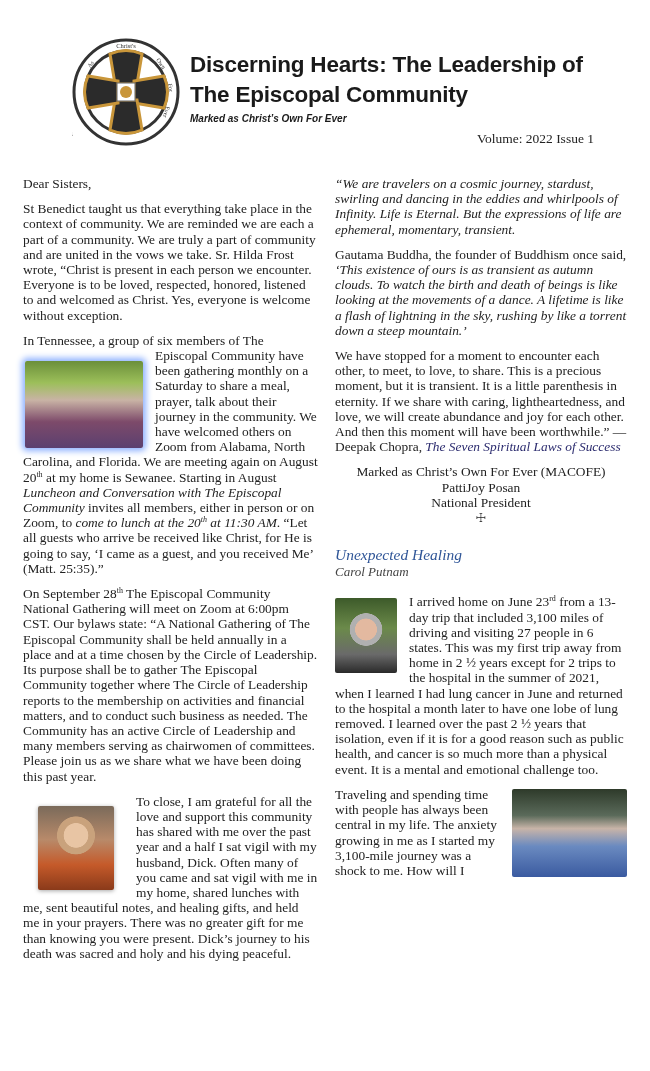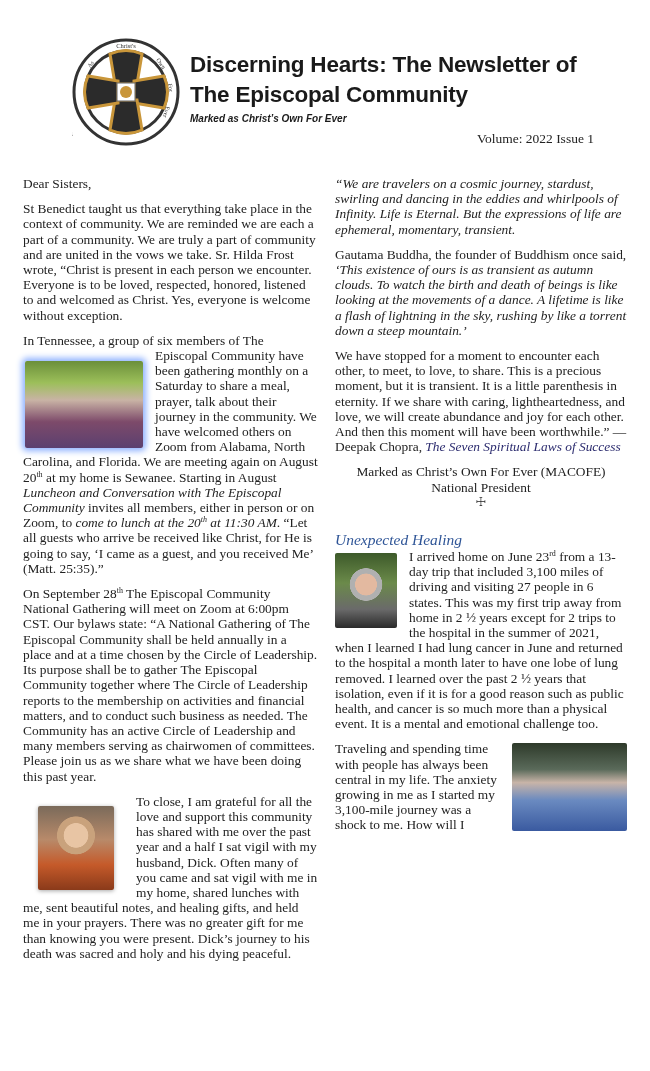--- a/index.html
+++ b/index.html
@@ -53,21 +53,21 @@
       <circle cx="0" cy="0" r="6" fill="#c9963a"></circle>
     </g>
     <text x="54" y="10" font-size="6.5" text-anchor="middle" fill="#333" font-family="Liberation Serif, serif">Christ's</text>
     <text x="18" y="30" font-size="6" fill="#333" font-family="Liberation Serif, serif" transform="rotate(-50 18 30)">As</text>
     <text x="84" y="22" font-size="6" fill="#333" font-family="Liberation Serif, serif" transform="rotate(55 84 22)">Own</text>
     <text x="96" y="46" font-size="6" fill="#333" font-family="Liberation Serif, serif" transform="rotate(80 96 46)">For</text>
     <text x="94" y="68" font-size="6" fill="#333" font-family="Liberation Serif, serif" transform="rotate(105 94 68)">Ever</text>
     <text x="6" y="62" font-size="6" fill="#333" font-family="Liberation Serif, serif" transform="rotate(-100 10 70) translate(-22 -6)">Marked</text>
   </svg>
   <div class="title-block">
-    <div class="title-line">Discerning Hearts: The Newsletter of</div>
+    <div class="title-line">Discerning Hearts: The Leadership of</div>
     <div class="title-line">The Episcopal Community</div>
     <div class="tagline">Marked as Christ’s Own For Ever</div>
   </div>
 </div>
 <div class="volume">Volume: 2022 Issue 1</div>
 
 <div class="col col-left">
   <p>Dear Sisters,</p>
   <p>St Benedict taught us that everything take place in the context of community. We are reminded we are each a part of a community. We are truly a part of community and are united in the vows we take. Sr. Hilda Frost wrote, “Christ is present in each person we encounter. Everyone is to be loved, respected, honored, listened to and welcomed as Christ. Yes, everyone is welcome without exception.</p>
   <p style="margin-bottom:10px;">
@@ -82,24 +82,26 @@
     <span>To close, I am grateful for all the love and support this community has shared with me over the past year and a half I sat vigil with my husband, Dick. Often many of you came and sat vigil with me in my home, shared lunches with me, sent beautiful notes, and healing gifts, and held me in your prayers. There was no greater gift for me than knowing you were present. Dick’s journey to his death was sacred and holy and his dying peaceful.</span>
   </p>
 </div>
 
 <div class="col col-right">
   <p><em>“We are travelers on a cosmic journey, stardust, swirling and dancing in the eddies and whirlpools of Infinity.  Life is Eternal.  But the expressions of life are ephemeral, momentary, transient.</em></p>
   <p><span>Gautama Buddha, the founder of Buddhism once said, </span><em>‘This existence of ours is as transient as autumn clouds. To watch the birth and death of beings is like looking at the movements of a dance. A lifetime is like a flash of lightning in the sky, rushing by like a torrent down a steep mountain.’</em></p>
   <p><span>We have stopped for a moment to encounter each other, to meet, to love, to share. This is a precious moment, but it is transient. It is a little parenthesis in eternity. If we share with caring, lightheartedness, and love, we will create abundance and joy for each other. And then this moment will have been worthwhile.” — Deepak Chopra, </span><span class="book-title">The Seven Spiritual Laws of Success</span></p>
   <div class="signature">
     <div>Marked as Christ’s Own For Ever (MACOFE)</div>
+    <div>PattiJoy Posan</div>
     <div>National President</div>
     <div class="cross-glyph">☩</div>
   </div>
   <div class="article-title">Unexpected Healing</div>
+  <div class="article-author">Carol Putnam</div>
   <p>
     <span class="float-img photo photo-carol" title="Portrait of Carol Putnam"></span>
     <span>I arrived home on June 23</span><sup>rd</sup><span> from a 13-day trip that included 3,100 miles of driving and visiting 27 people in 6 states.  This was my first trip away from home in 2 ½ years except for 2 trips to the hospital in the summer of 2021, when I learned I had lung cancer in June and returned to the hospital a month later to have one lobe of lung removed.  I learned over the past 2 ½ years that isolation, even if it is for a good reason such as public health, and cancer is so much more than a physical event.  It is a mental and emotional challenge too.</span>
   </p>
   <p class="clear" style="margin-top:2px;">
     <span class="float-right photo photo-table" title="Three women seated at a table with a blue checked tablecloth"></span>
     <span>Traveling and spending time with people has always been central in my life.  The anxiety growing in me as I started my 3,100-mile journey was a shock to me.  How will I</span>
   </p>
 </div>
 

